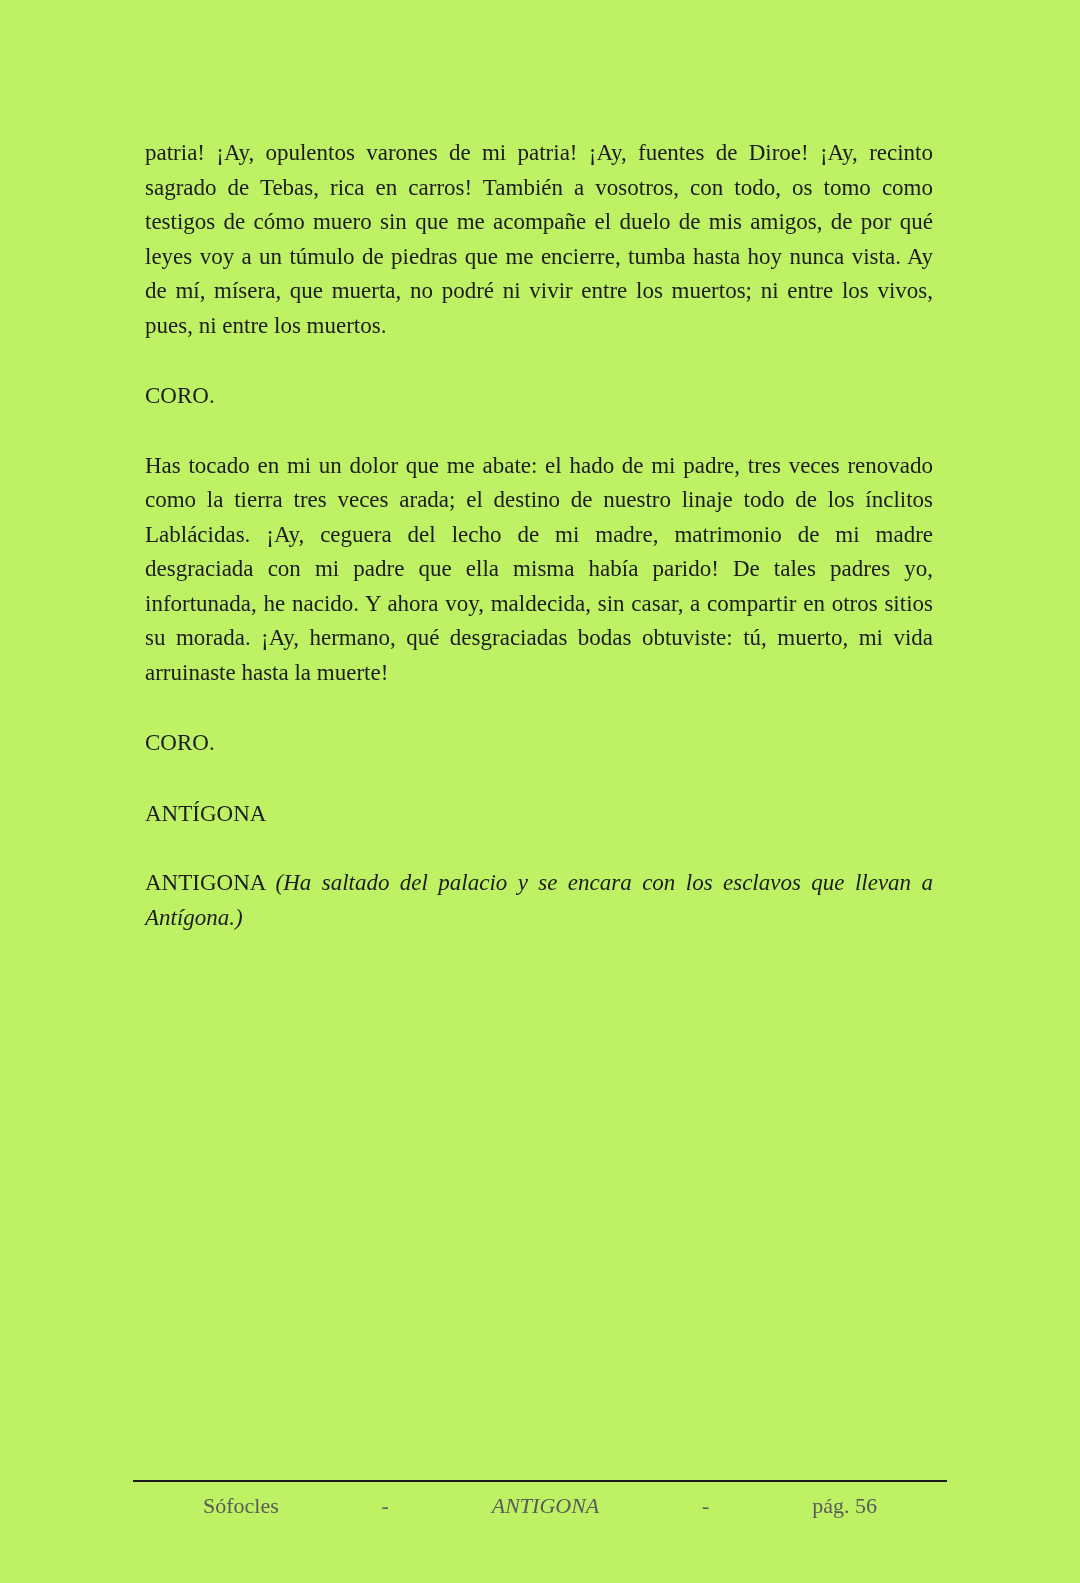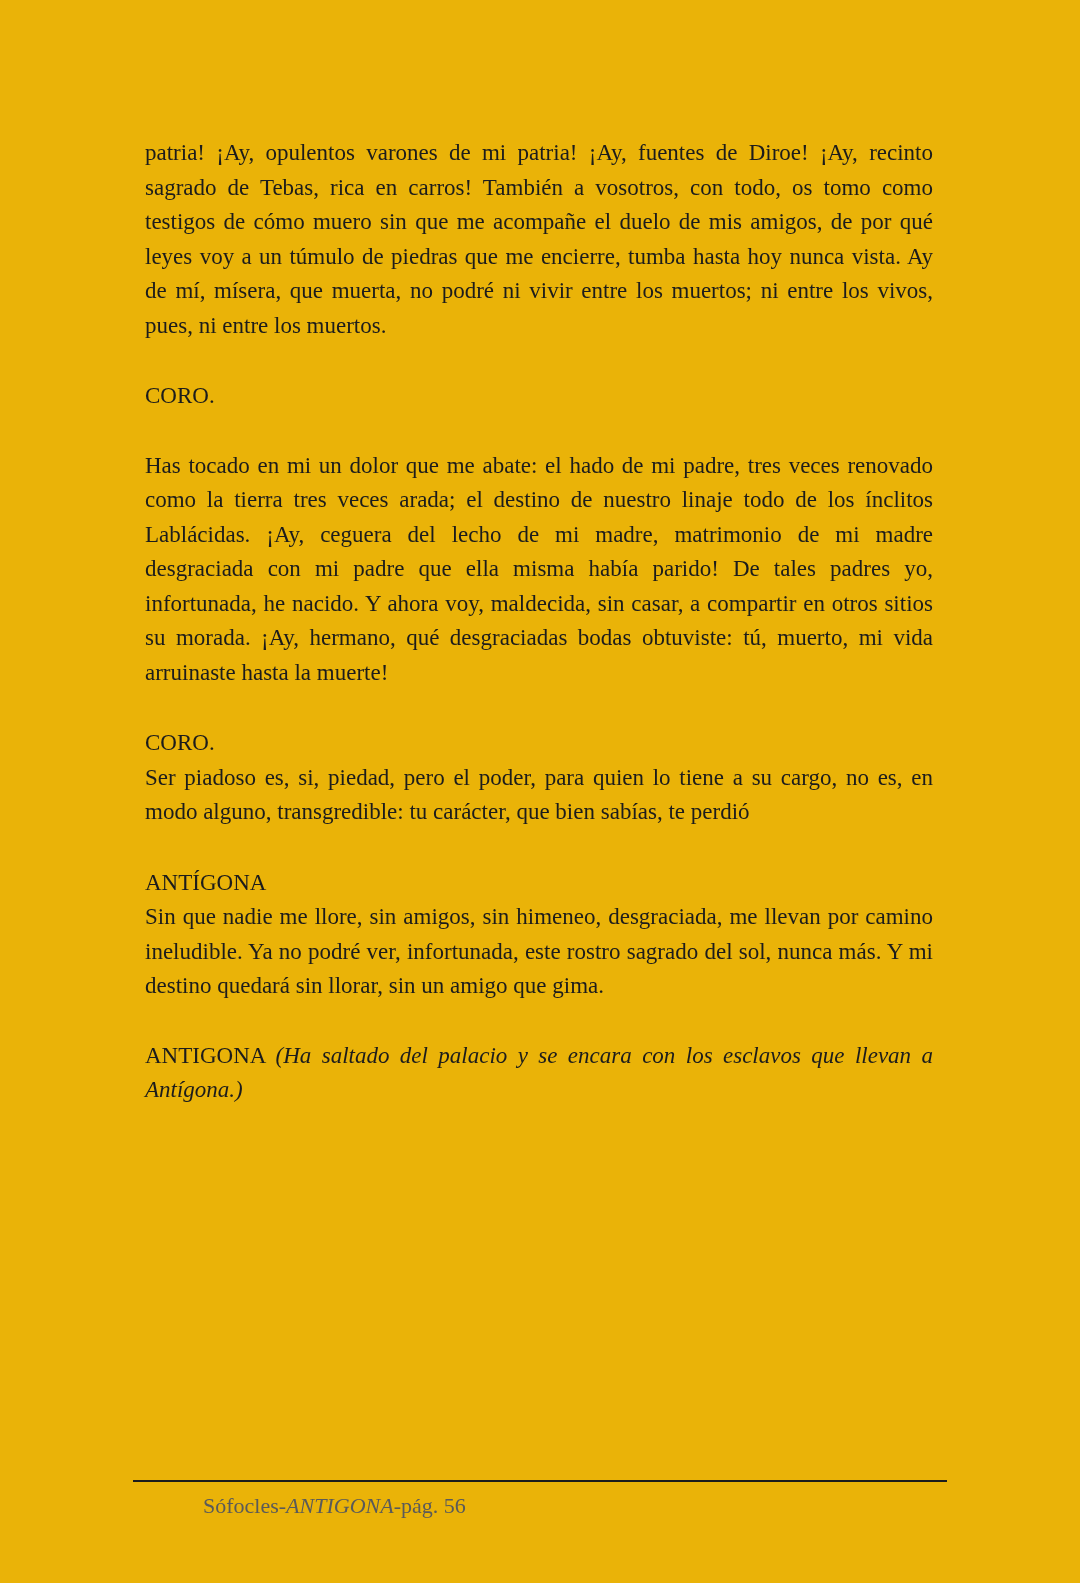--- a/index.html
+++ b/index.html
@@ -4,21 +4,21 @@
 <style>
   html, body {
     margin: 0;
     padding: 0;
     background: #ffffff;
   }
   .page {
     position: relative;
     width: 1080px;
     height: 1583px;
-    background: #eab308;
+    background: #bef264;
     font-family: "Liberation Serif", "DejaVu Serif", serif;
     color: #1c1c1c;
     overflow: hidden;
   }
   .content {
     position: absolute;
     left: 145px;
     top: 136px;
     width: 788px;
   }
@@ -44,20 +44,21 @@
     position: absolute;
     left: 133px;
     width: 814px;
     top: 1480px;
     border-top: 2px solid #1c1c1c;
     padding-top: 11px;
     box-sizing: border-box;
   }
   .footer-row {
     display: flex;
+    justify-content: space-between;
     align-items: baseline;
     padding: 0 70px;
     color: #5a5a5a;
     font-size: 22px;
     line-height: 26px;
   }
   .footer-title {
     font-style: italic;
   }
 </style>
@@ -72,26 +73,24 @@
     <div class="block">
       <div class="speaker">CORO.</div>
     </div>
 
     <div class="block">
       <p class="para">Has tocado en mi un dolor que me abate: el hado de mi padre, tres veces renovado como la tierra tres veces arada; el destino de nuestro linaje todo de los ínclitos Lablácidas. ¡Ay, ceguera del lecho de mi madre, matrimonio de mi madre desgraciada con mi padre que ella misma había parido! De tales padres yo, infortunada, he nacido. Y ahora voy, maldecida, sin casar, a compartir en otros sitios su morada. ¡Ay, hermano, qué desgraciadas bodas obtuviste: tú, muerto, mi vida arruinaste hasta la muerte!</p>
     </div>
 
     <div class="block">
       <div class="speaker">CORO.</div>
-      <p class="para">Ser piadoso es, si, piedad, pero el poder, para quien lo tiene a su cargo, no es, en modo alguno, transgredible: tu carácter, que bien sabías, te perdió</p>
     </div>
 
     <div class="block">
       <div class="speaker">ANTÍGONA</div>
-      <p class="para">Sin que nadie me llore, sin amigos, sin himeneo, desgraciada, me llevan por camino ineludible. Ya no podré ver, infortunada, este rostro sagrado del sol, nunca más. Y mi destino quedará sin llorar, sin un amigo que gima.</p>
     </div>
 
     <div class="block">
       <p class="para">
         <span>ANTIGONA</span>
         <span class="stage-direction">(Ha saltado del palacio y se encara con los esclavos que llevan a Antígona.)</span>
       </p>
     </div>
 
   </div>

